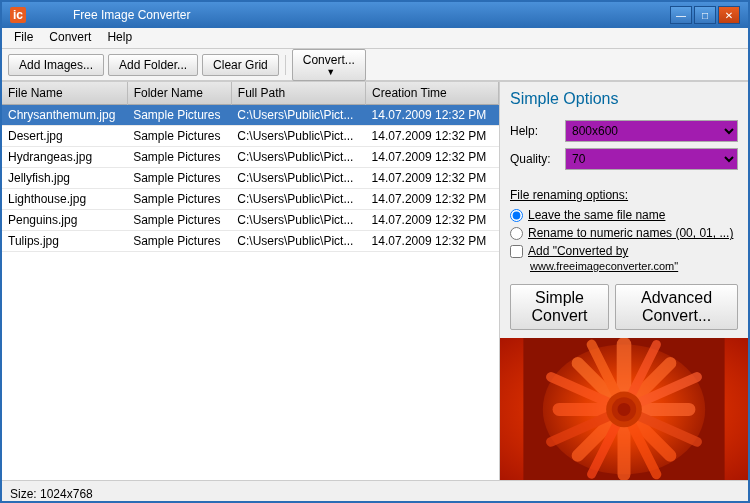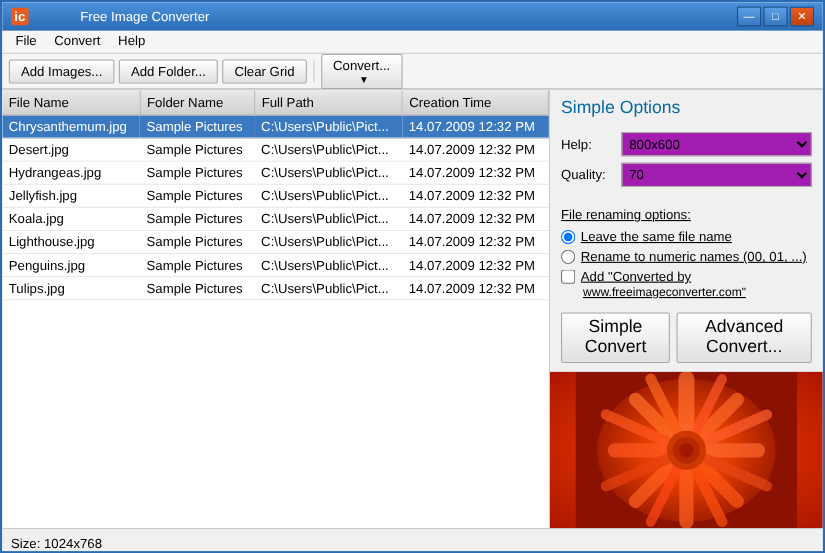--- a/index.html
+++ b/index.html
@@ -301,26 +301,20 @@
               <td>14.07.2009 12:32 PM</td>
             </tr>
             <tr>
               <td>Hydrangeas.jpg</td>
               <td>Sample Pictures</td>
               <td>C:\Users\Public\Pict...</td>
               <td>14.07.2009 12:32 PM</td>
             </tr>
             <tr>
               <td>Jellyfish.jpg</td>
-              <td>Sample Pictures</td>
-              <td>C:\Users\Public\Pict...</td>
-              <td>14.07.2009 12:32 PM</td>
-            </tr>
-            <tr>
-              <td>Koala.jpg</td>
               <td>Sample Pictures</td>
               <td>C:\Users\Public\Pict...</td>
               <td>14.07.2009 12:32 PM</td>
             </tr>
             <tr>
               <td>Lighthouse.jpg</td>
               <td>Sample Pictures</td>
               <td>C:\Users\Public\Pict...</td>
               <td>14.07.2009 12:32 PM</td>
             </tr>

